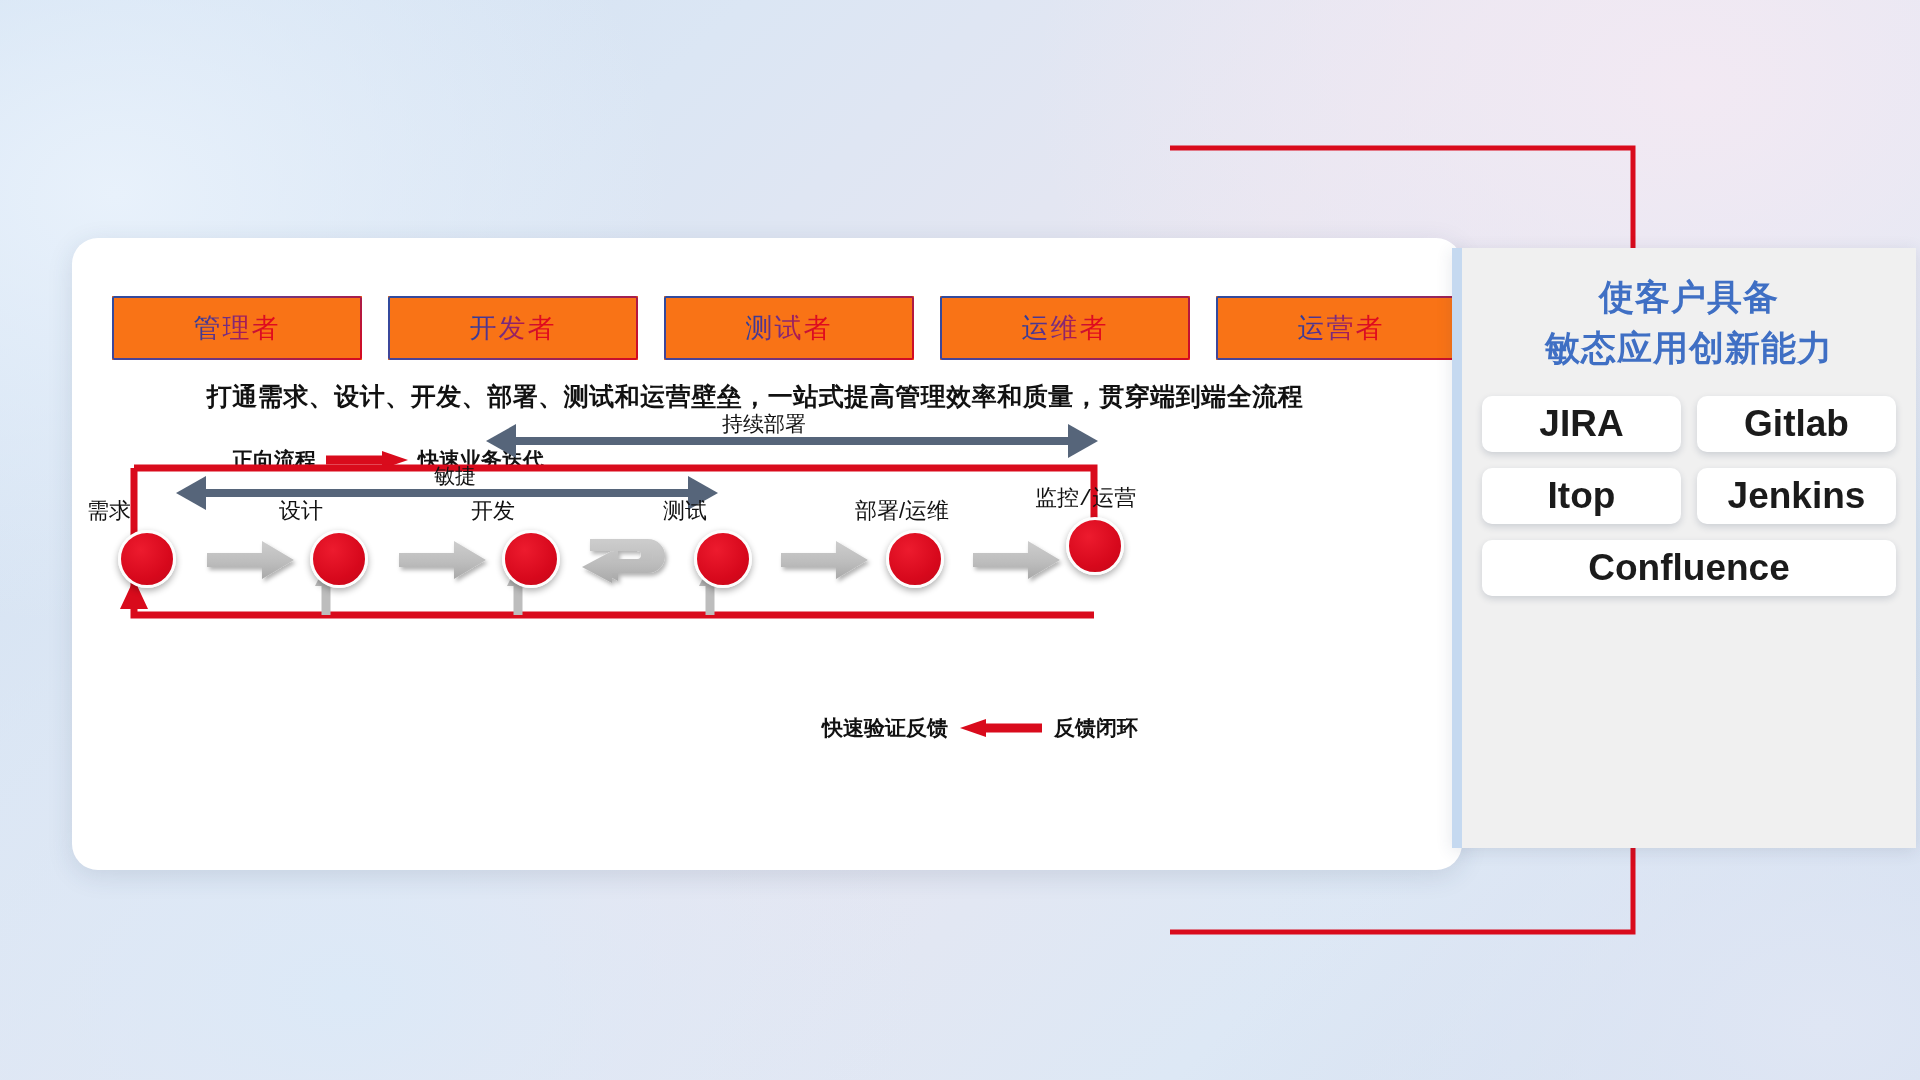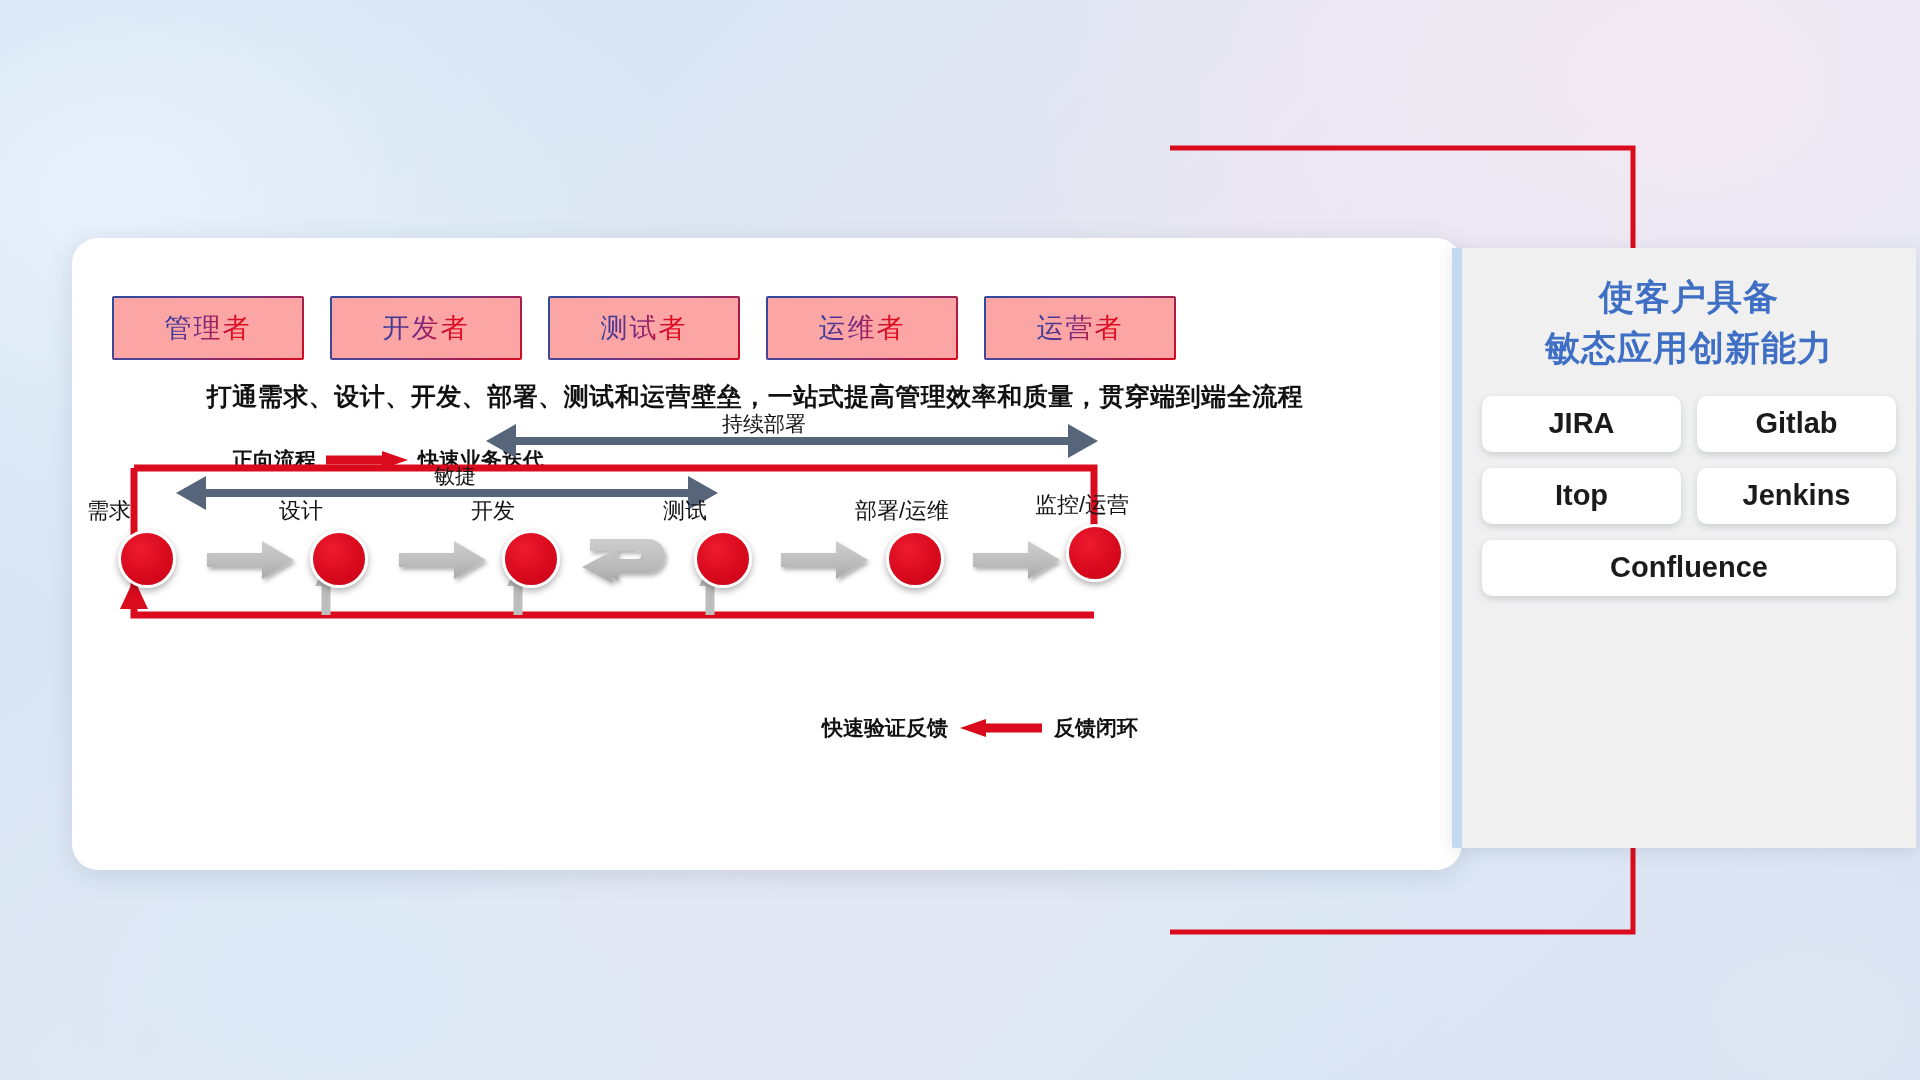--- a/index.html
+++ b/index.html
@@ -22,22 +22,22 @@
   
   .card {
     position:absolute; left:72px; top:238px; width:1390px; height:632px;
     background:#ffffff; border-radius:26px;
     box-shadow:0 6px 26px rgba(40,60,90,.13);
   }
 
   
   .roles { position:absolute; left:40px; top:58px; display:flex; gap:26px; }
   .role {
-    width:192px; height:64px; display:flex; align-items:center; justify-content:center;
-    background:#fca5a5; position:relative;
+    width:250px; height:64px; display:flex; align-items:center; justify-content:center;
+    background:#f97316; position:relative;
   }
   .role::before{
     content:""; position:absolute; inset:0;
     padding:2px; border-radius:2px;
     background:linear-gradient(135deg,#2e4b9e 0%,#5a3f93 45%,#d8091e 100%);
     -webkit-mask:linear-gradient(#000 0 0) content-box, linear-gradient(#000 0 0);
     -webkit-mask-composite:xor; mask-composite:exclude;
     pointer-events:none;
   }
   .role-label{
@@ -78,21 +78,21 @@
     border-left:10px solid #c5d9f0;
   }
   .rtitle{
     margin-top:24px; text-align:center; color:#3f6fc4; font-weight:bold;
     font-size:35px; line-height:1.45; letter-spacing:1px;
   }
   .tools{ margin:22px 20px 0 20px; display:flex; flex-wrap:wrap; gap:16px 16px; }
   .tool{
     background:#fff; border-radius:10px; height:56px;
     display:flex; align-items:center; justify-content:center;
-    font-size:29px; font-weight:bold; color:#1b1b1b;
+    font-size:37px; font-weight:bold; color:#1b1b1b;
     box-shadow:0 3px 7px rgba(30,50,80,.17);
   }
   .tool.half{ width:calc(50% - 8px); }
   .tool.full{ width:100%; }
 </style>
 </head>
 <body>
 
 <div id="stage">
 
@@ -200,21 +200,21 @@
       <div class="dot"></div>
     </div>
     <div class="stage" style="left:591px; top:258px;">
       <div class="sl">测试</div>
       <div class="dot"></div>
     </div>
     <div class="stage" style="left:783px; top:258px;">
       <div class="sl">部署/运维</div>
       <div class="dot"></div>
     </div>
-    <div class="stage" style="left:963px; top:252px;">
+    <div class="stage" style="left:963px; top:245px;font-family:Liberation Mono, monospace;">
       <div class="sl">监控/运营</div>
       <div class="dot"></div>
     </div>
 
     <div class="legend-back">
       <span class="t">快速验证反馈</span>
       <svg width="86" height="22">
         <path d="M24 11 L84 11" stroke="#d90b1c" stroke-width="9"></path>
         <path d="M28 2 L2 11 L28 20 Z" fill="#d90b1c"></path>
       </svg>

